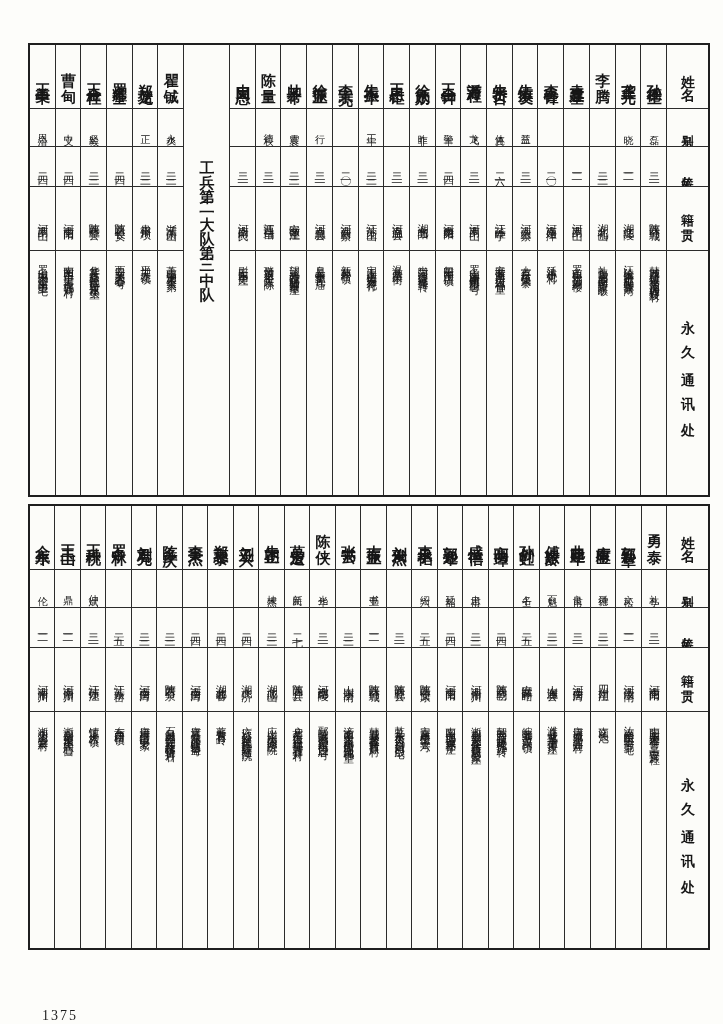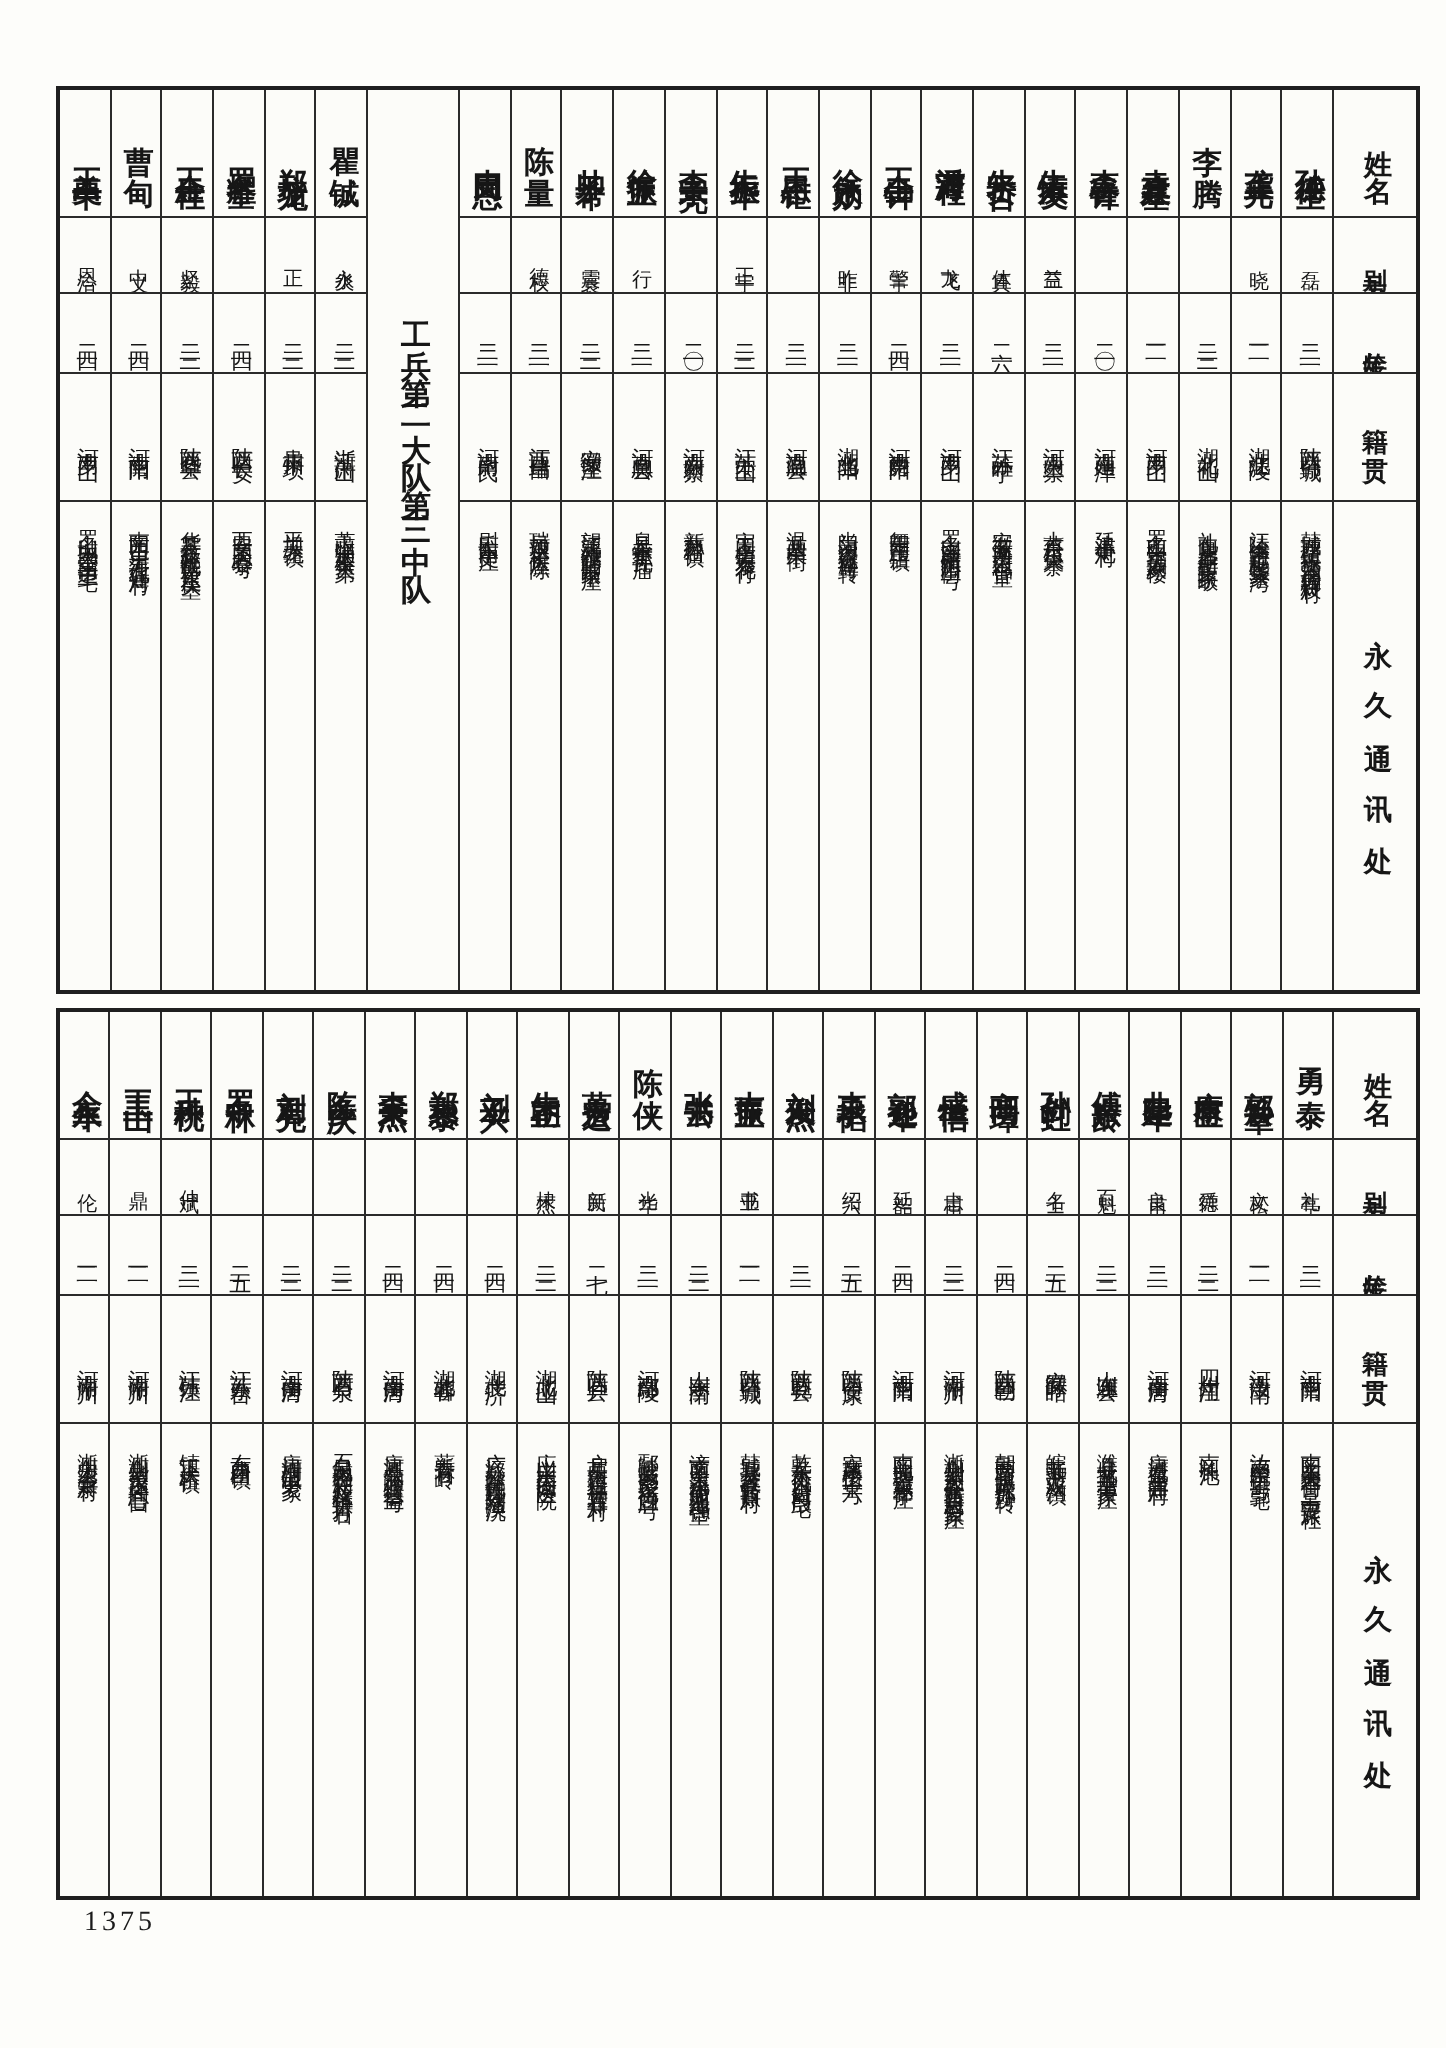--- a/index.html
+++ b/index.html
@@ -47,21 +47,21 @@
   .c-address .vt{font-size:10.5px;letter-spacing:2px;line-height:1.2;height:100%;}
   .header-col .vt{font-weight:bold;line-height:1;}
   .h-name .vt{font-size:14px;letter-spacing:13px;}
   .h-alias .vt{font-size:12px;letter-spacing:3px;}
   .h-age .vt{font-size:12px;letter-spacing:1px;}
   .h-origin .vt{font-size:13px;letter-spacing:15px;}
   .h-addr{align-items:center !important;padding:0;}
   .h-addr .vt{font-size:14px;letter-spacing:26px;height:auto;}
   .divider-col .vt{font-size:15px;font-weight:bold;letter-spacing:14px;line-height:1;}
   #page-number{
-    position:absolute;left:42px;top:954px;
+    position:absolute;left:42px;top:1008px;
     font-size:14px;letter-spacing:2px;color:#1b1b1b;
   }
 </style>
 </head>
 <body>
 
 <div class="roster" id="table-top">
     <div class="col header-col">
       <div class="cell c-name h-name">
         <span class="vt">姓名</span>

